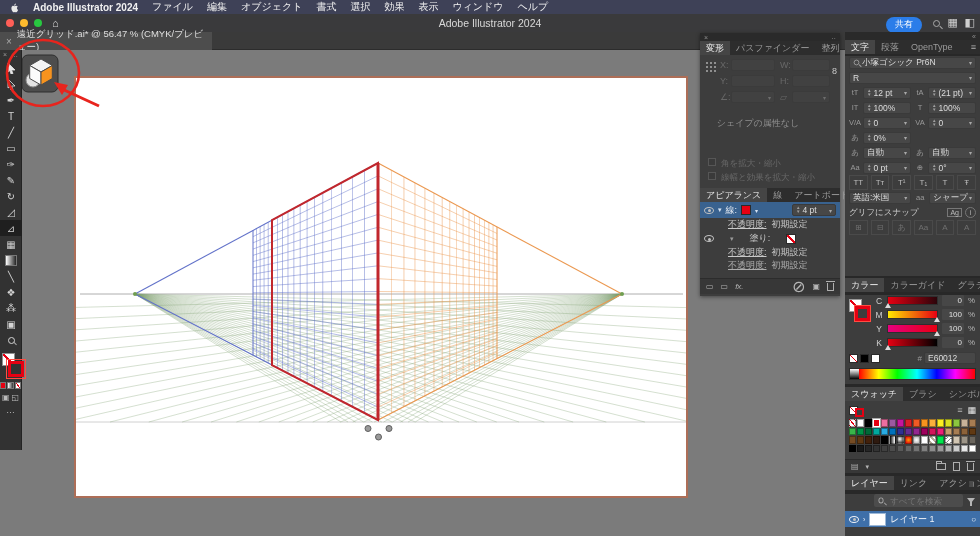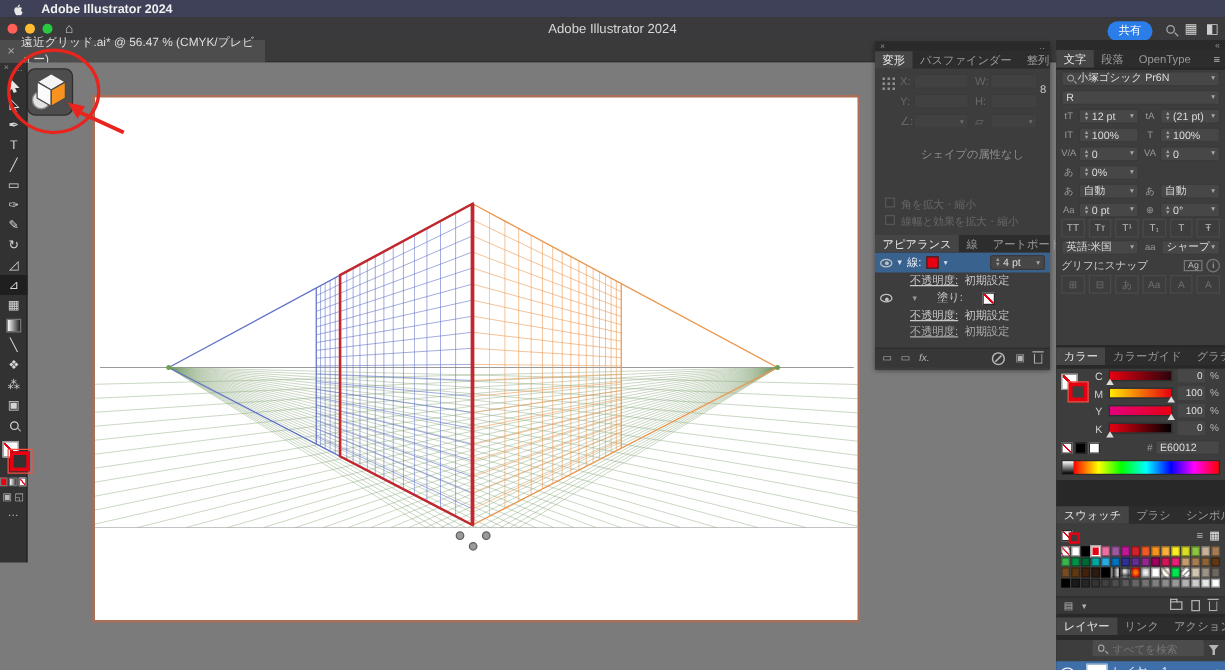--- a/index.html
+++ b/index.html
@@ -127,20 +127,31 @@
 </head>
 <body>
 
 <div id="app">
 
   <div id="menubar" class="abs">
     <svg width="9" height="11" viewBox="0 0 9 11" style="flex:none;">
       <path d="M4.5 2.6c.5-.9 1.4-1 1.4-1s.1.9-.5 1.5c-.6.7-1.3.6-1.3.6s-.1-.4.4-1.1z M6.7 4c-1-.5-2 .2-2.3.2S3.3 3.6 2.4 4C1.2 4.7 1 7 2.2 8.9c.5.8 1.1 1.4 1.6 1.4.5 0 .6-.3 1.1-.3s.6.3 1.1.3 1.1-.7 1.6-1.4c.3-.5.5-1 .5-1s-1.2-.4-1.2-1.8c0-1.2 1-1.7 1-1.7S7.5 4.4 6.7 4z" fill="#e8e8e8"></path>
     </svg>
     <span class="appname">Adobe Illustrator 2024</span>
+    <span id="menu-items" style="display:flex;gap:14px;">
+        <span>ファイル</span>
+        <span>編集</span>
+        <span>オブジェクト</span>
+        <span>書式</span>
+        <span>選択</span>
+        <span>効果</span>
+        <span>表示</span>
+        <span>ウィンドウ</span>
+        <span>ヘルプ</span>
+      </span>
   </div>
 
   <div id="titlebar" class="abs">
     <span class="tl" style="background:#ff5f57;"></span>
     <span class="tl" style="background:#febc2e;"></span>
     <span class="tl" style="background:#28c840;"></span>
     <span class="home">⌂</span>
     <span class="title">Adobe Illustrator 2024</span>
     <span id="share-btn">共有</span>
     <span id="tb-search" class="i-search"></span>
@@ -394,21 +405,21 @@
       <span class="abs lbl dis" style="left:80px;top:21px;">H:</span>
       <span class="abs fld dis" style="left:92px;top:20px;width:38px;"></span>
       <span class="abs lbl dis" style="left:20px;top:37px;">∠:</span>
       <span class="abs fld dis" style="left:31px;top:36px;width:44px;">
           <span class="dd">▾</span>
         </span>
       <span class="abs lbl dis" style="left:80px;top:37px;">▱</span>
       <span class="abs fld dis" style="left:92px;top:36px;width:38px;">
           <span class="dd">▾</span>
         </span>
-      <div class="abs" style="left:0;top:62px;width:116px;text-align:center;color:#8f8f8f;padding-left:20px;">シェイプの属性なし</div>
+      <div class="abs" style="left:0;top:62px;width:116px;text-align:center;color:#8f8f8f;">シェイプの属性なし</div>
       <span class="abs i-cb dis" style="left:8px;top:103px;"></span>
       <span class="abs lbl dis" style="left:21px;top:103px;font-size:8.5px;">角を拡大・縮小</span>
       <span class="abs i-cb dis" style="left:8px;top:117px;"></span>
       <span class="abs lbl dis" style="left:21px;top:117px;font-size:8.5px;">線幅と効果を拡大・縮小</span>
     </div>
     <div class="ptabs">
       <span class="ptab active">アピアランス</span>
       <span class="ptab">線</span>
       <span class="ptab">アートボード</span>
       <span class="pmenu">≡</span>
@@ -692,21 +703,21 @@
         <span class="chip" style="width:9px;height:9px;background:#fff;"></span>
         <span style="margin-left:auto;color:#9a9a9a;font-size:8px;">#</span>
         <span class="fld" style="width:52px;">E60012</span>
       </div>
       <div style="display:flex;margin:4px 4px 0 4px;height:10px;border:1px solid #2c2c2c;">
         <span style="width:9px;background:linear-gradient(to bottom,#fff,#000);"></span>
         <span style="flex:1;background:linear-gradient(to right,#ff0000,#ffff00 17%,#00ff00 33%,#00ffff 50%,#0000ff 67%,#ff00ff 83%,#ff0000);"></span>
       </div>
     </div>
 
-    <div class="ptabs" style="margin-top:21px;">
+    <div class="ptabs" style="margin-top:3px;">
       <span class="ptab active">スウォッチ</span>
       <span class="ptab">ブラシ</span>
       <span class="ptab">シンボル</span>
 
     </div>
     <div class="pbody" style="height:58px;">
       <div style="display:flex;align-items:center;padding:2px 4px 0 4px;">
         <span class="chip sw-none" style="width:9px;height:9px;"></span>
         <span class="chip" style="width:9px;height:9px;border:2.5px solid #e60012;background:#3d3d3d;margin-left:-3px;margin-top:5px;"></span>
         <span style="margin-left:auto;color:#b5b5b5;font-size:9px;">≡</span>

